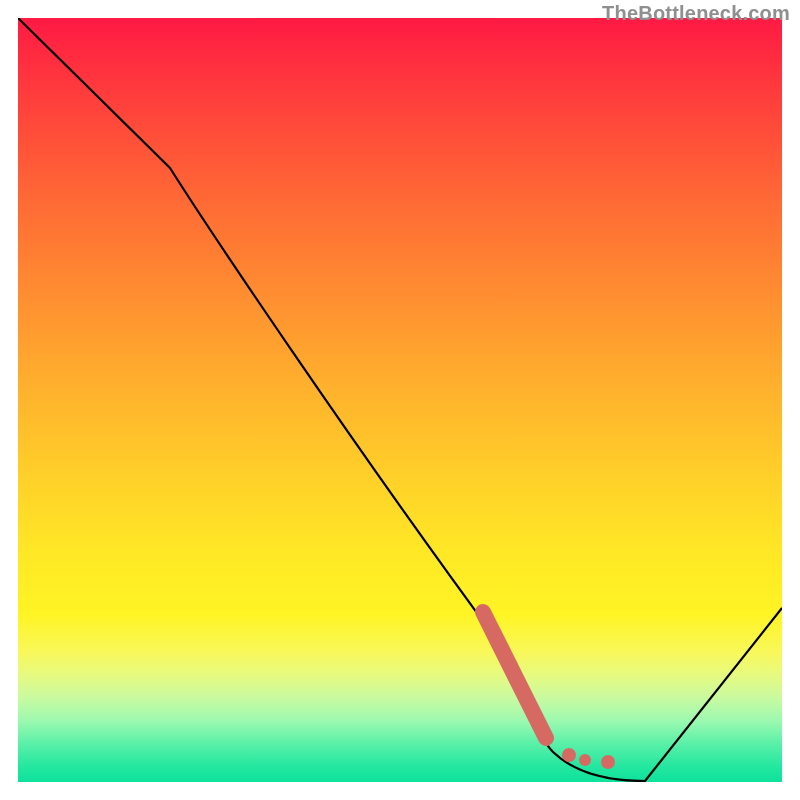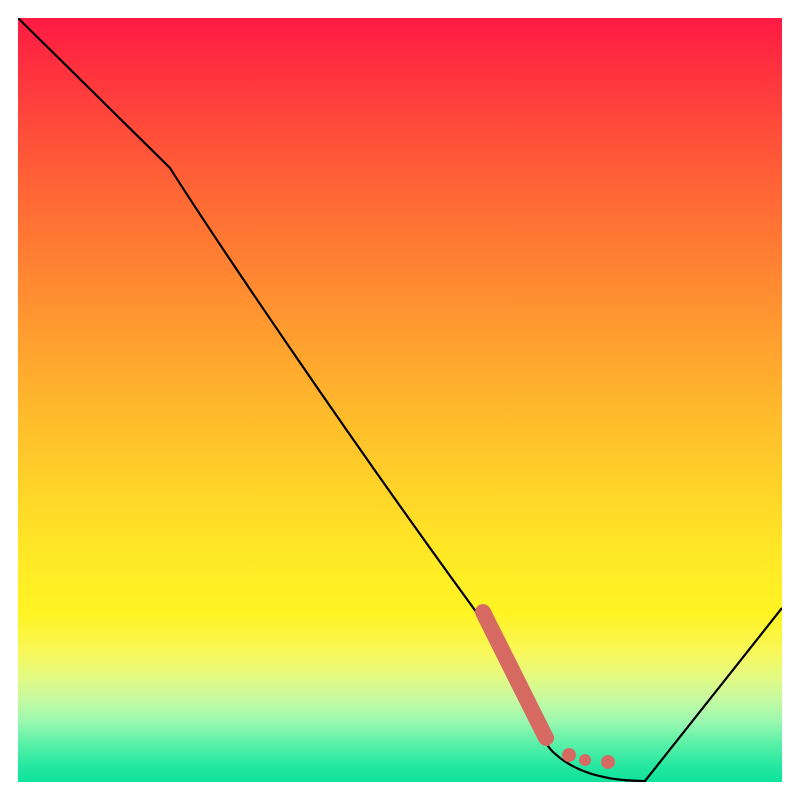--- a/index.html
+++ b/index.html
@@ -74,13 +74,14 @@
              L 764 590" fill="none" stroke="#000000" stroke-width="2.2"></path>
 
     <path d="M 465 594
              L 528 720" fill="none" stroke="#d66a63" stroke-width="16" stroke-linecap="round"></path>
 
     <circle cx="551" cy="737" r="7" fill="#d66a63"></circle>
     <circle cx="567" cy="742" r="6" fill="#d66a63"></circle>
     <circle cx="590" cy="744" r="7" fill="#d66a63"></circle>
   </svg>
 
+  <div class="watermark">TheBottleneck.com</div>
 </div>
 
 </body></html>

